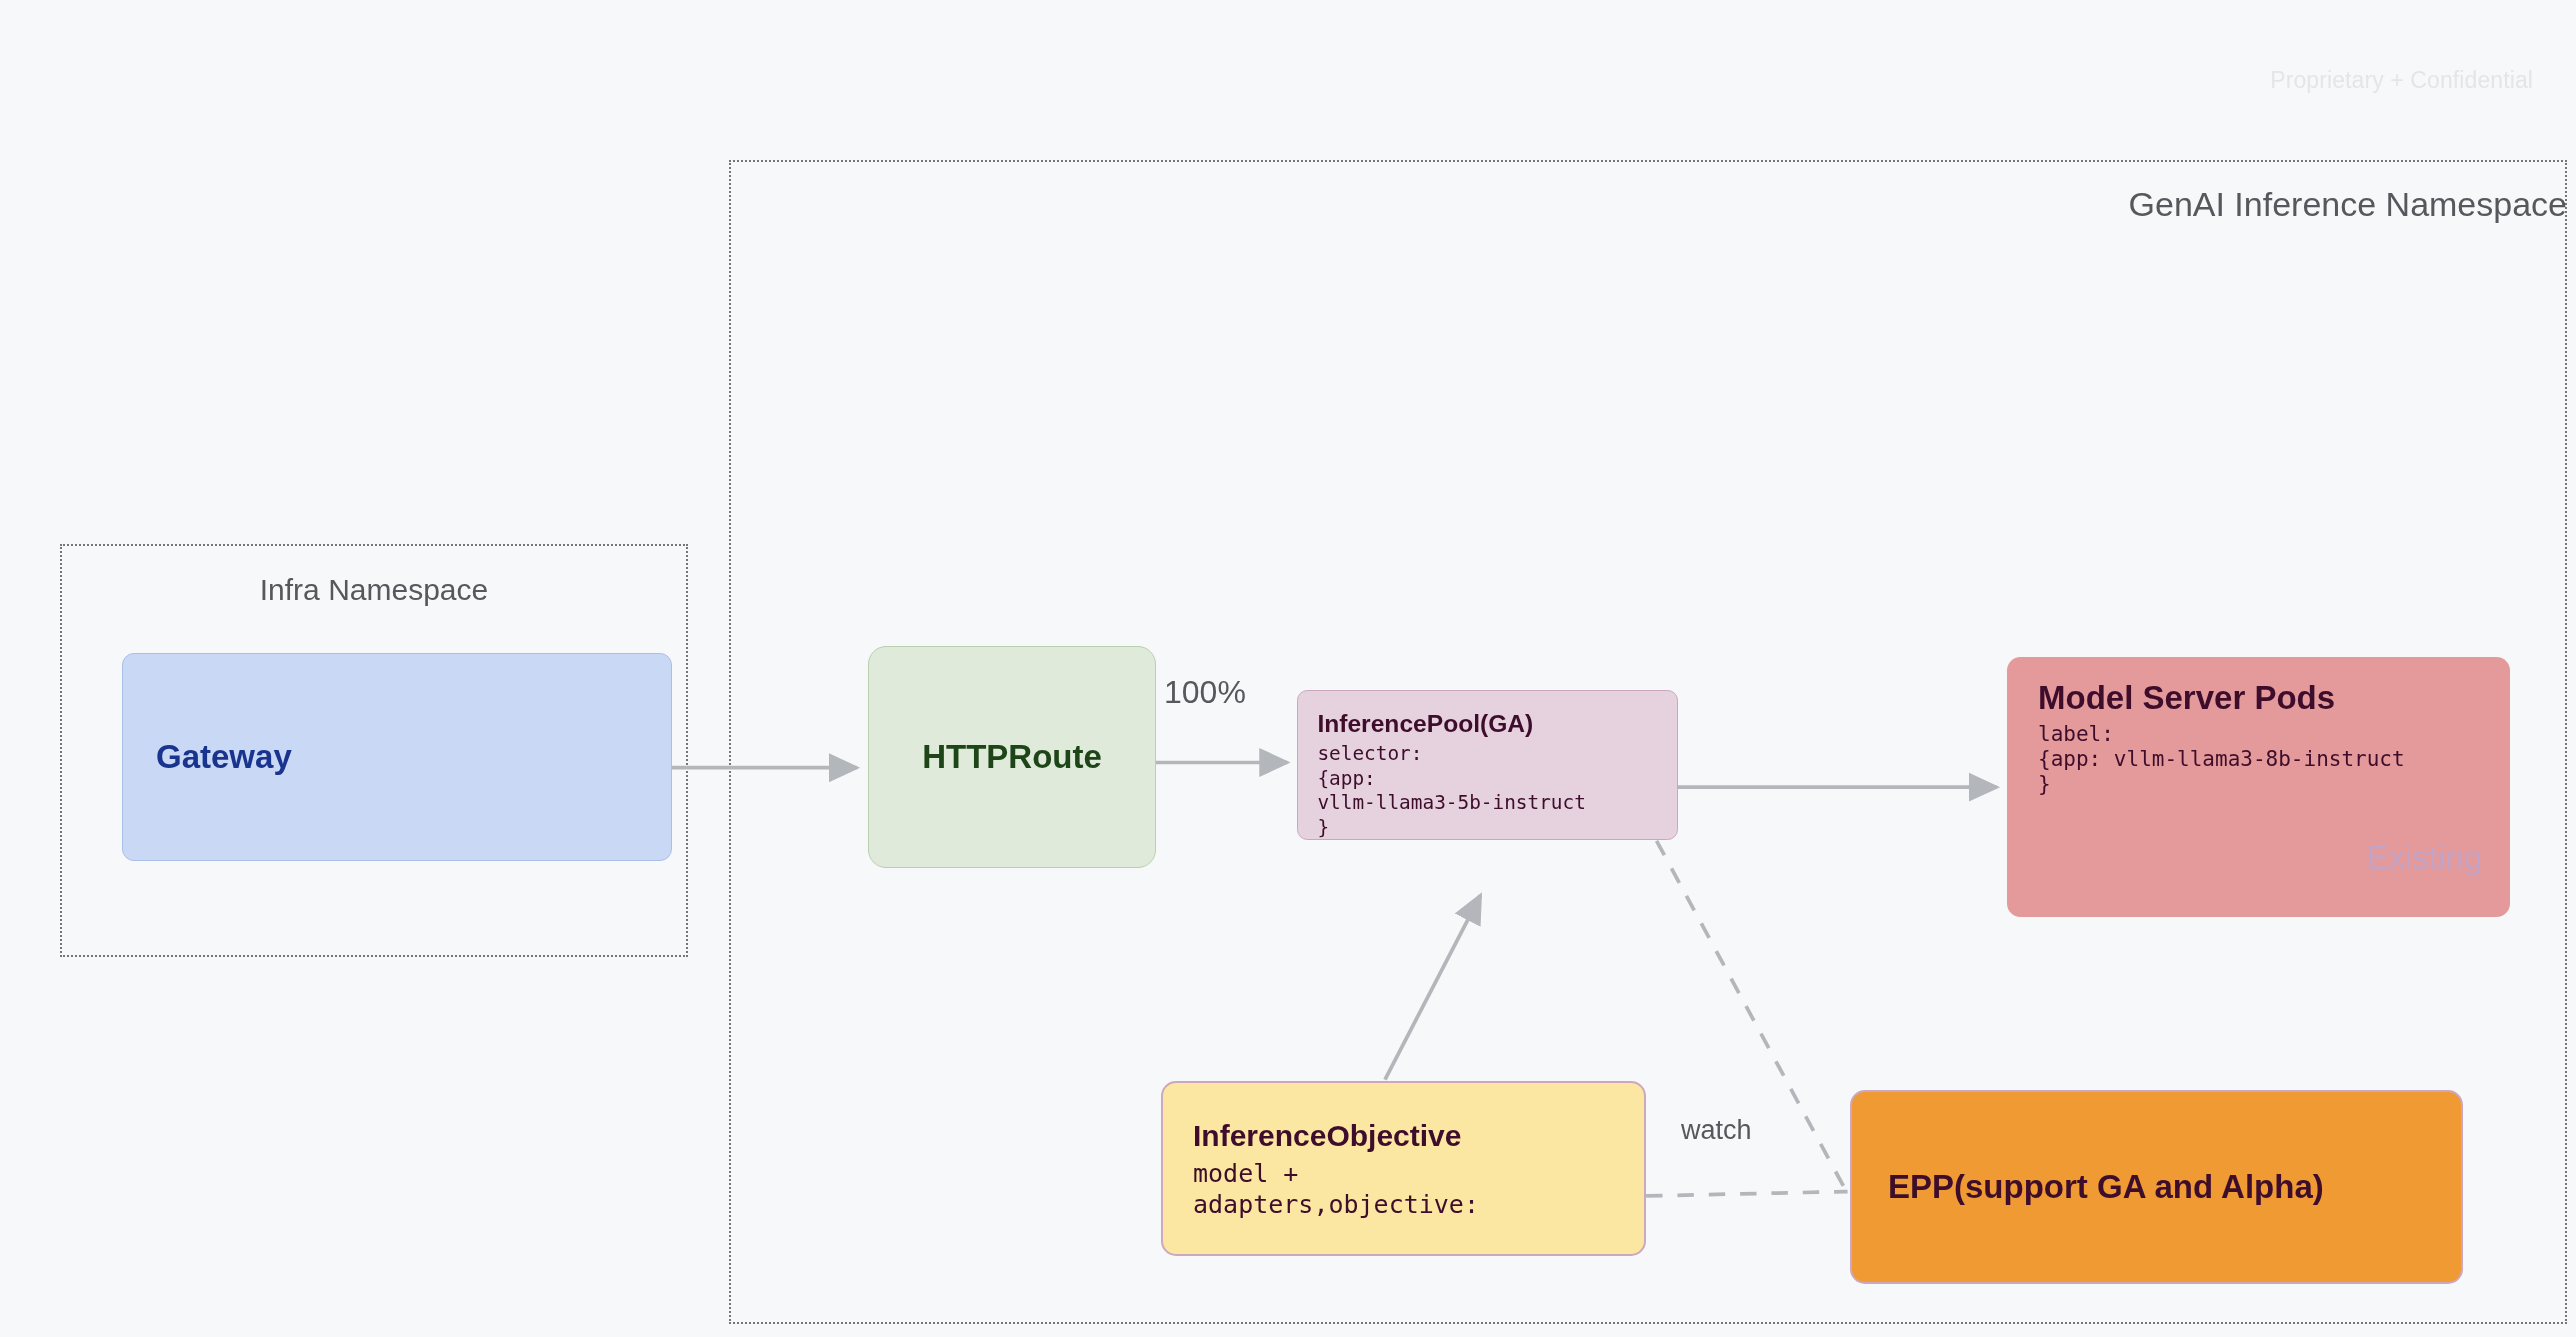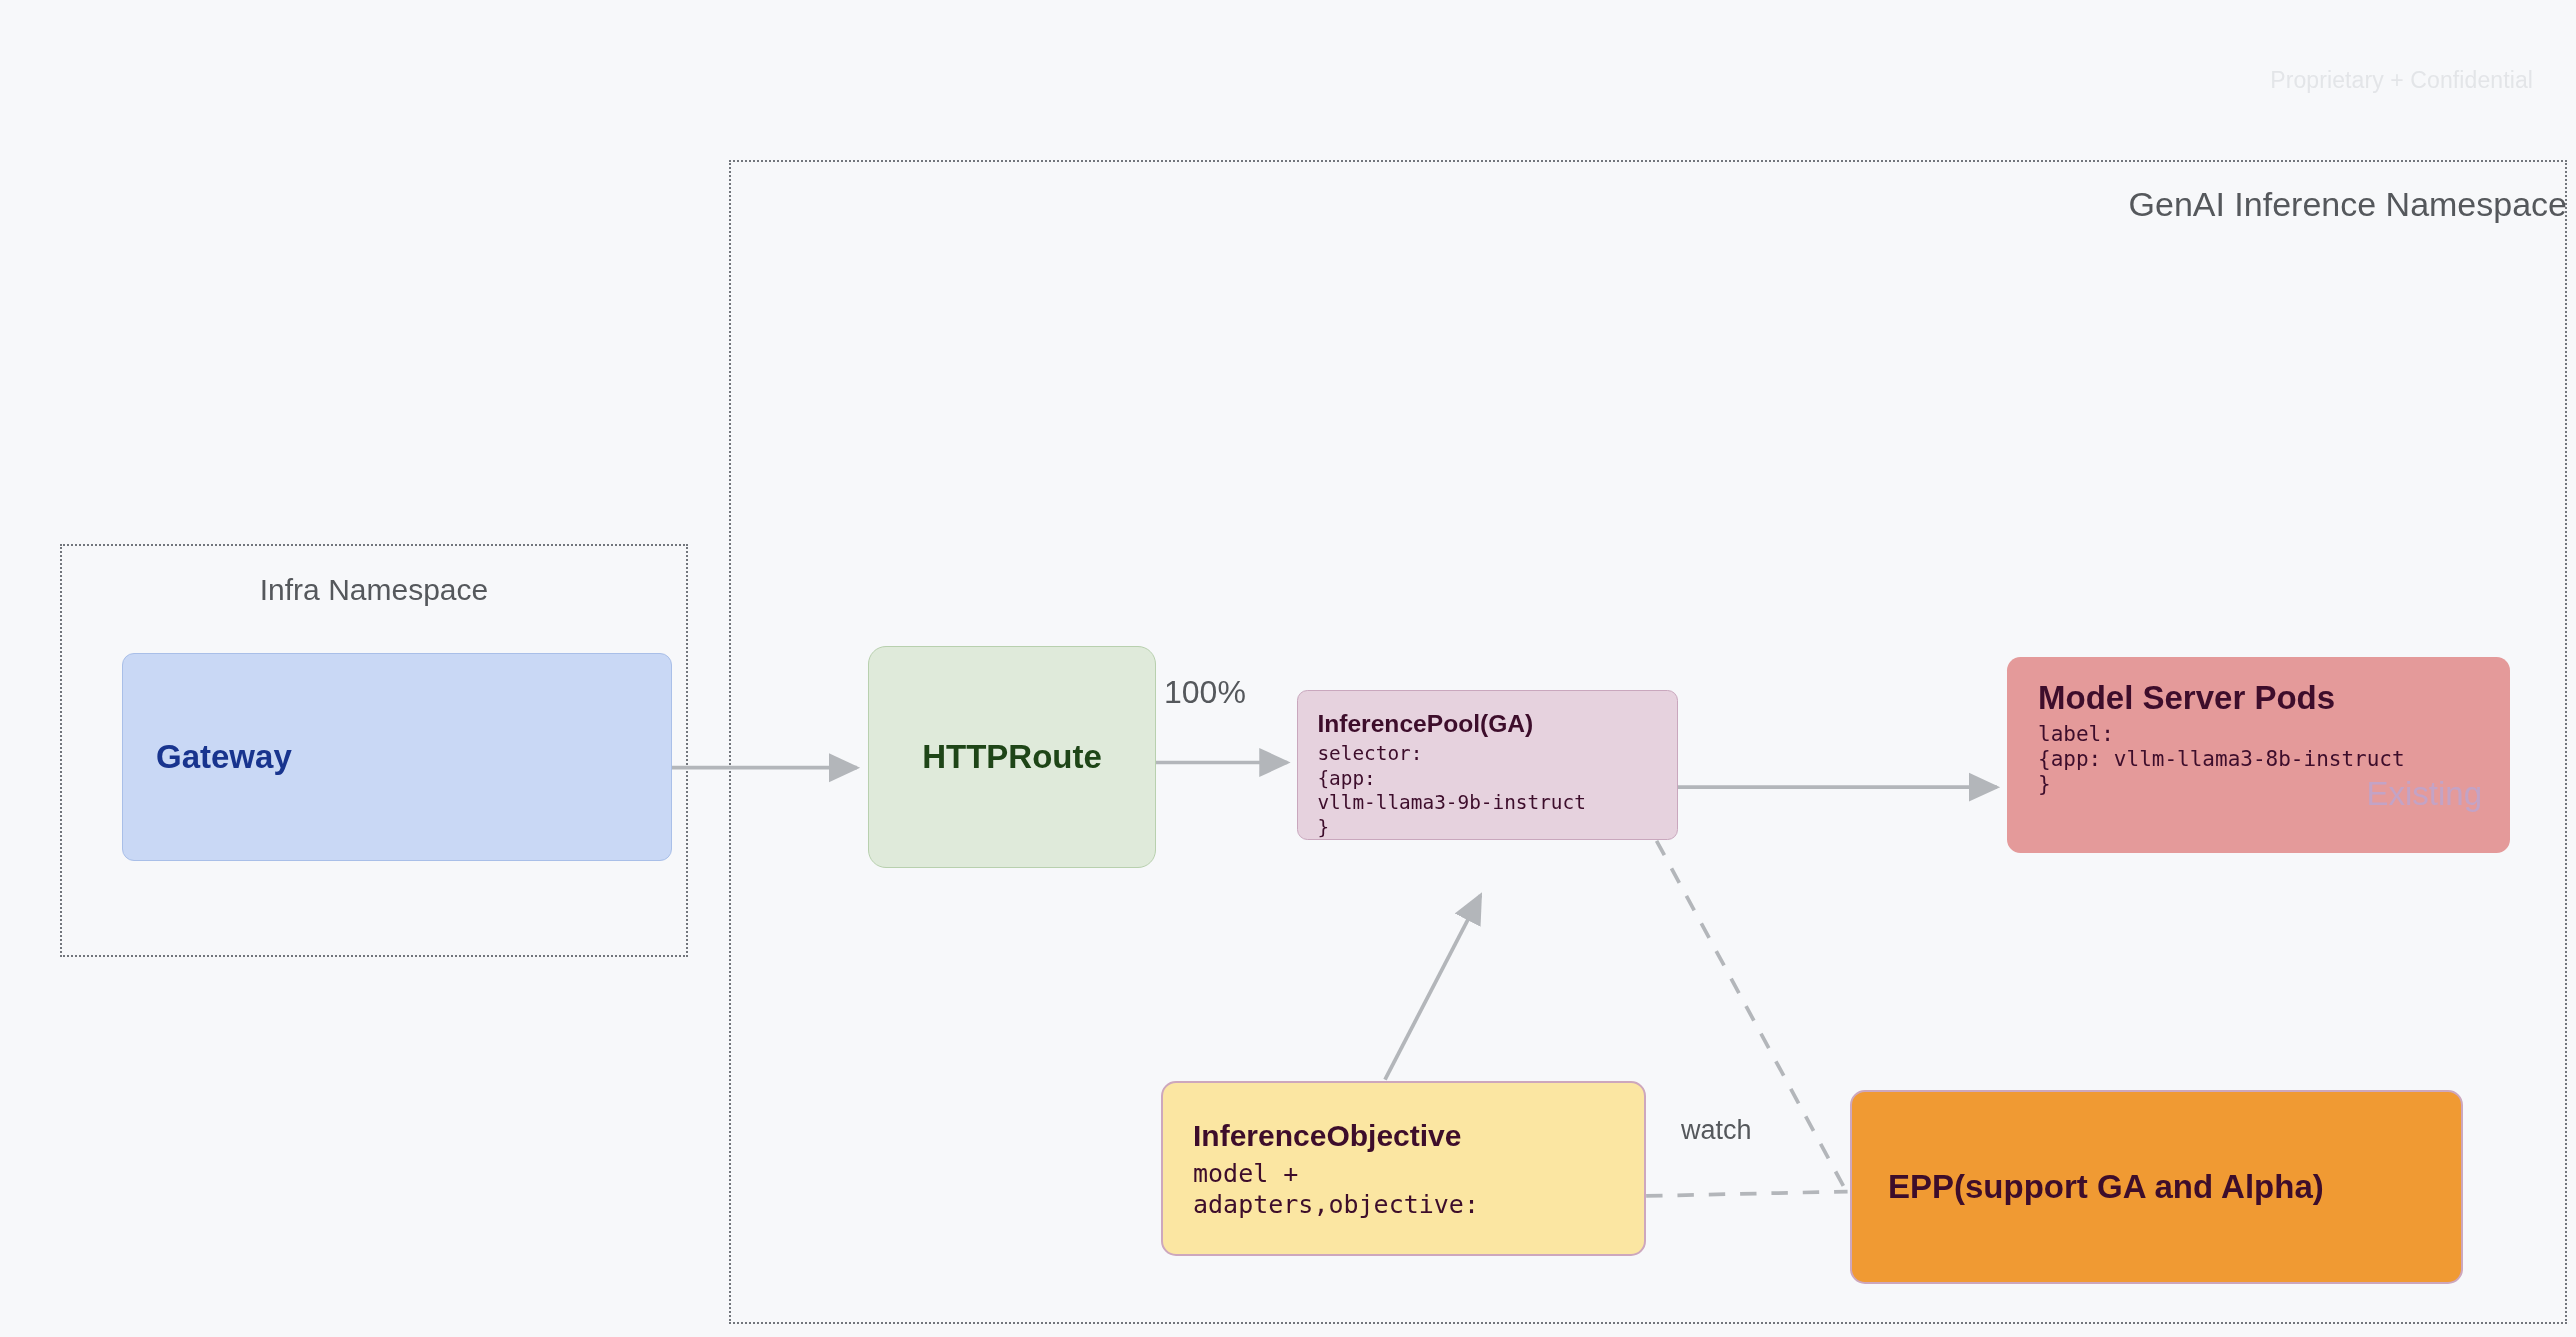--- a/index.html
+++ b/index.html
@@ -118,21 +118,21 @@
     margin-bottom: 3.7px;
   }
   #node-inferencepool .code {
     font-size: 19.4px;
     line-height: 1.27;
     color: #3d0d2b;
   }
 
   
   #node-modelserver {
-    left: 2007px; top: 657px; width: 503px; height: 196px;
+    left: 2007px; top: 657px; width: 503px; height: 260px;
     background: #e49a9a;
     border-radius: 13.4px;
     padding: 22.4px 0 0 31px;
   }
   #node-modelserver .title {
     font-size: 33px;
     color: #3d0d2b;
     margin-bottom: 4.5px;
   }
   #node-modelserver .code {
@@ -252,21 +252,21 @@
   </div>
 
   <div class="node" id="node-httproute">
     <span class="title">HTTPRoute</span>
   </div>
 
   <div class="node" id="node-inferencepool">
     <span class="title">InferencePool(GA)</span>
     <span class="code">selector:
 {app:
-vllm-llama3-9b-instruct
+vllm-llama3-5b-instruct
 }</span>
   </div>
 
   <div class="node" id="node-modelserver">
     <span class="title">Model Server Pods</span>
     <span class="code">label:
 {app: vllm-llama3-8b-instruct
 }</span>
     <span class="existing">Existing</span>
   </div>

